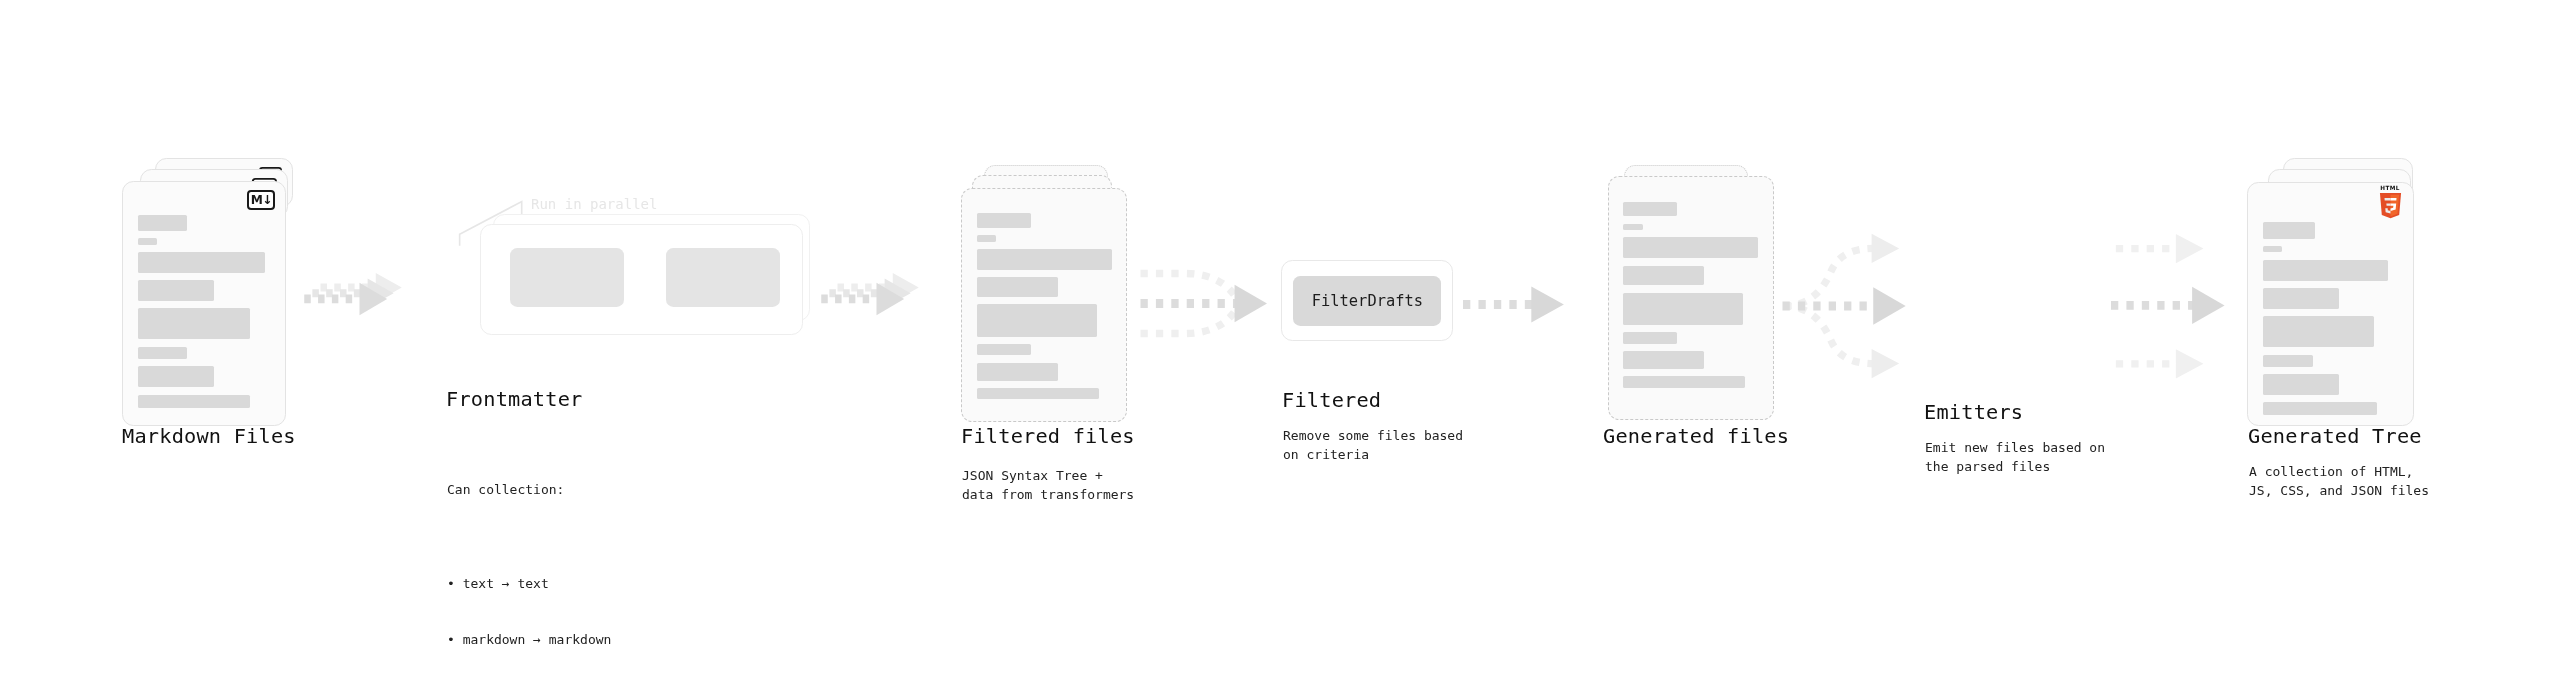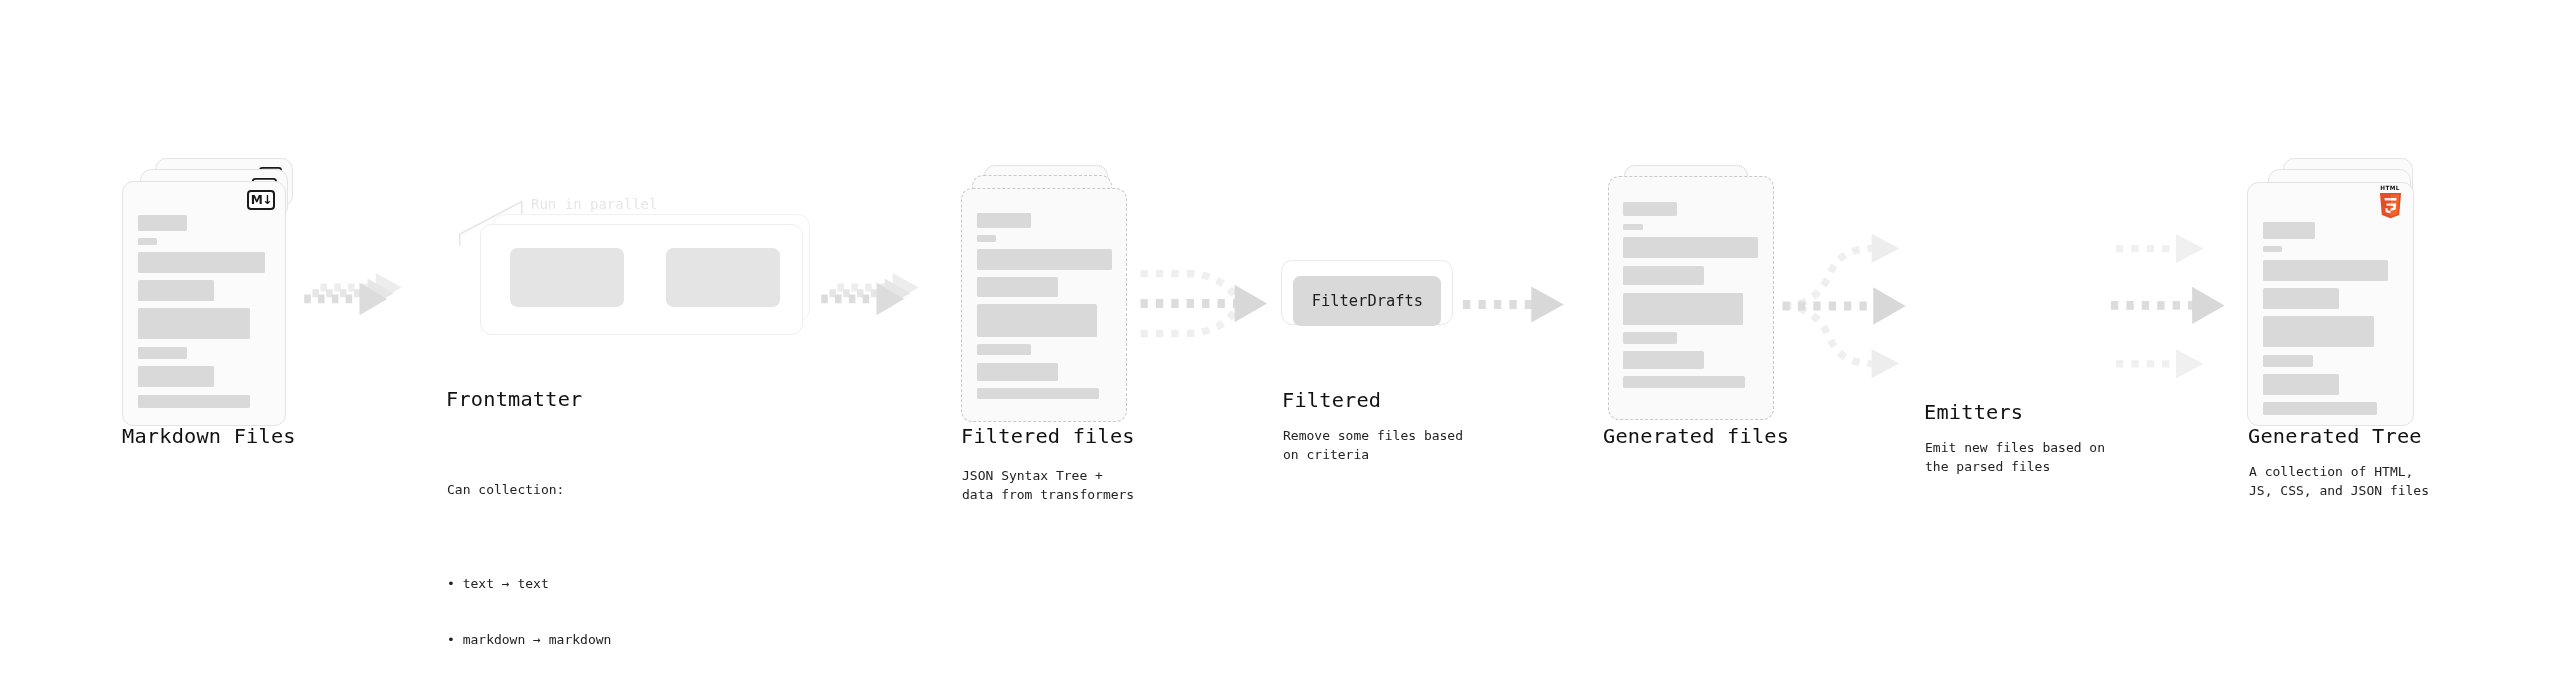--- a/index.html
+++ b/index.html
@@ -257,21 +257,21 @@
 data from transformers</div>
 
   <svg class="node" style="left:1134px; top:254px;" width="146" height="99" viewBox="0 0 180 122">
     <path d="M8 24 L62 24 Q112 24 130 61" stroke="#efefef" stroke-width="9" fill="none" stroke-dasharray="9 10"></path>
     <path d="M8 98 L62 98 Q112 98 130 61" stroke="#efefef" stroke-width="9" fill="none" stroke-dasharray="9 10"></path>
     <line x1="8" y1="61" x2="128" y2="61" stroke="#dcdcdc" stroke-width="11" stroke-dasharray="9 10"></line>
     <polygon points="124,38 164,61 124,84" fill="#d8d8d8"></polygon>
   </svg>
 
   <div class="node" style="left:1281px; top:260px; width:179px; height:89px;">
-    <div class="group" style="left:0; top:0; width:172px; height:65px;">
+    <div class="group" style="left:0; top:0; width:172px; height:81px;">
       <div class="chip" style="left:11.4px; top:14.6px; width:148px; height:50px;">FilterDrafts</div>
     </div>
   </div>
 
   <div class="title" style="left:1282px; top:388px;">Filtered</div>
   <div class="sub" style="left:1283px; top:427px;">Remove some files based
 on criteria</div>
 
   <svg class="node" style="left:1463px; top:276px;" width="122" height="57" viewBox="0 0 150 70">
     <line x1="0" y1="35" x2="88" y2="35" stroke="#dcdcdc" stroke-width="11" stroke-dasharray="9 10"></line>

